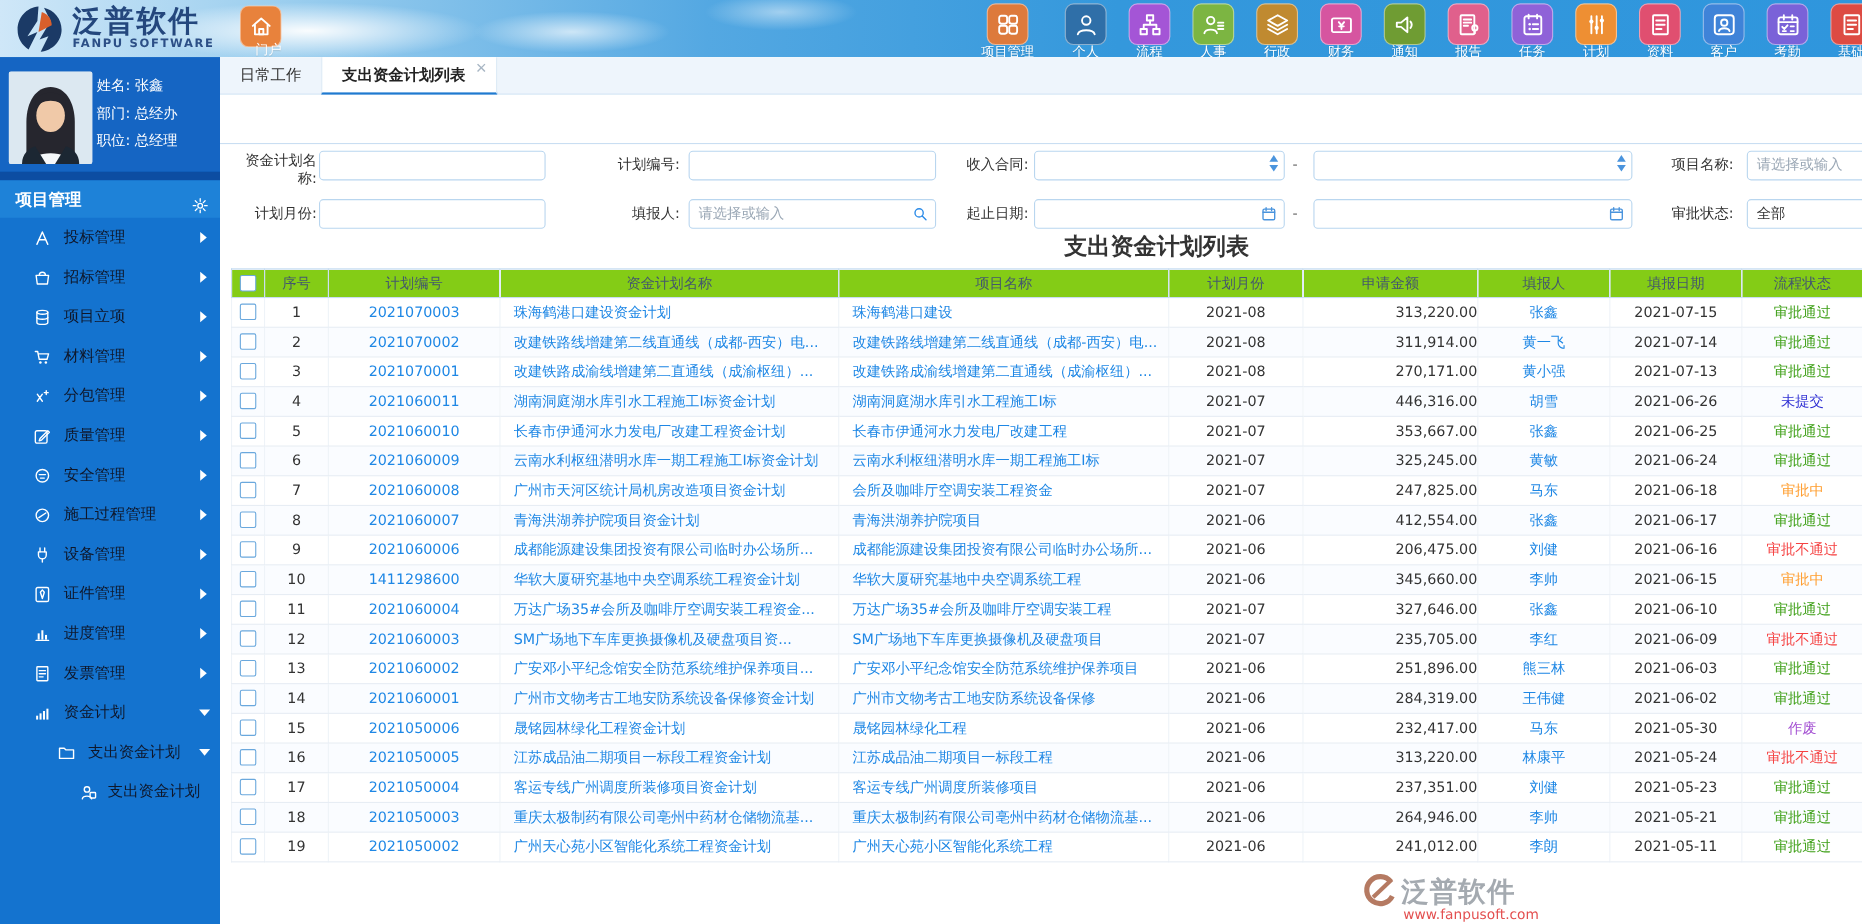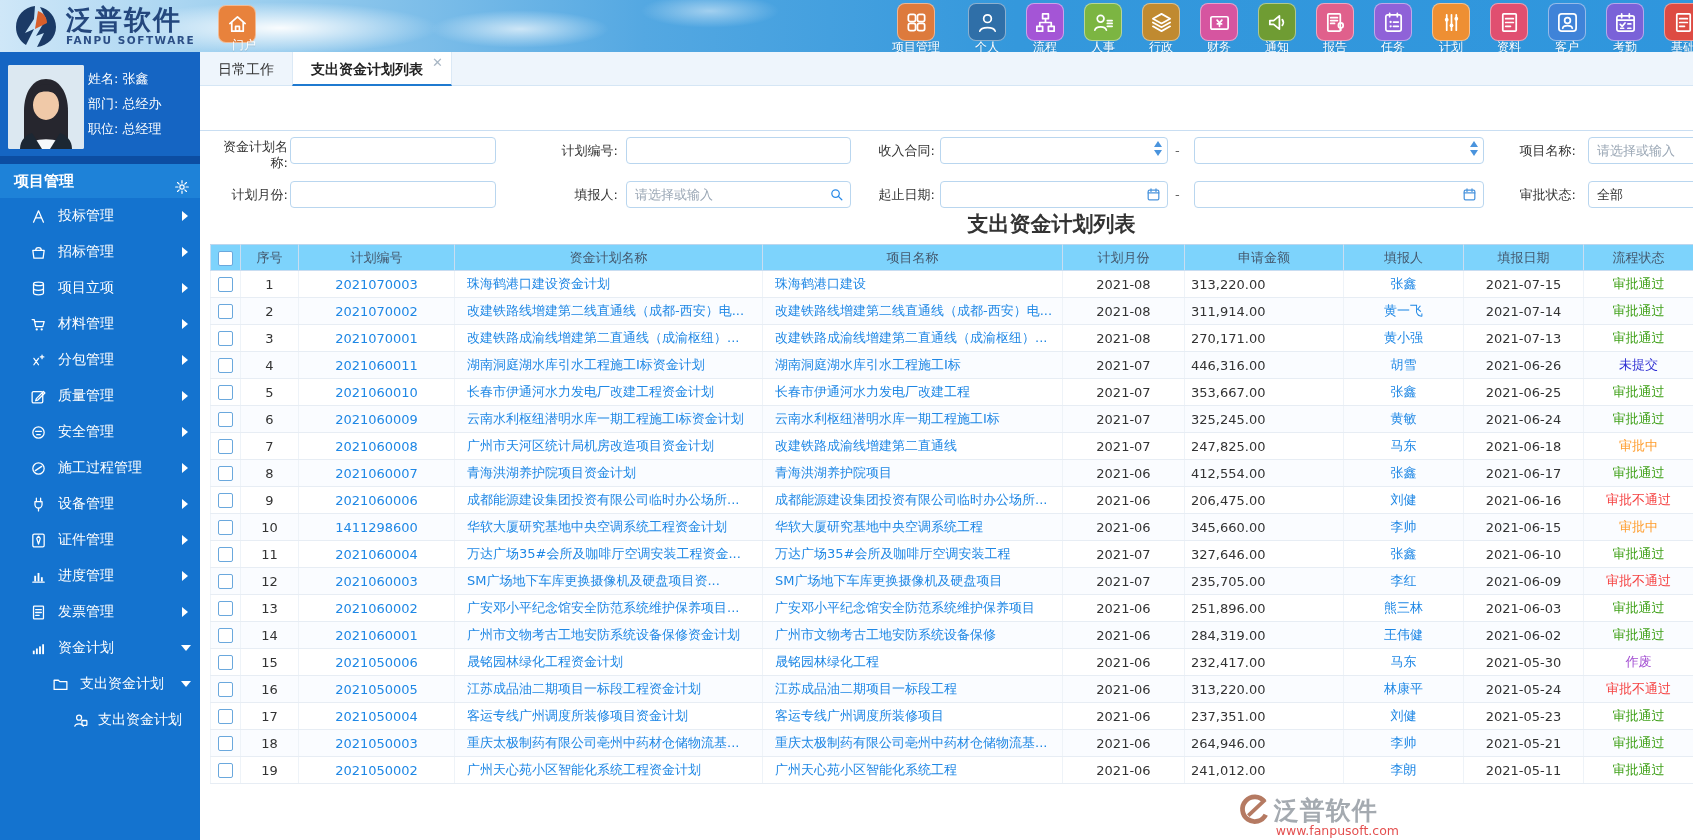--- a/index.html
+++ b/index.html
@@ -29,21 +29,21 @@
   .sidebar { position:absolute; left:0; top:52px; width:200px; height:788px; background:#1473cf; }
   .user-panel { position:absolute; left:0; top:0; width:200px; height:104px; background:#1565c3; }
   .avatar { position:absolute; left:8px; top:13px; width:76px; height:84px; border-radius:2px; overflow:hidden; background:#dfe9f2; }
   .user-lines { position:absolute; left:88px; top:14px; color:#fff; font-size:13px; line-height:25px; white-space:nowrap; }
   .side-sep { position:absolute; left:0; top:104px; width:200px; height:8px; background:#0c4da2; }
   .section-head { position:absolute; left:0; top:112px; width:200px; height:34px; background:#1e82d8; color:#fff;
     font-size:15px; font-weight:bold; line-height:34px; padding-left:14px; }
   .gear { position:absolute; right:10px; top:9px; width:16px; height:16px; cursor:pointer; }
   .gear svg { width:16px; height:16px; }
   .nav { position:absolute; left:0; top:146px; width:200px; }
-  .nav-item { position:relative; height:36px; display:flex; align-items:center; color:#ffffff; font-size:14px; cursor:pointer; }
+  .nav-item { position:relative; height:36px; display:flex; align-items:center; color:#0f172a; font-size:14px; cursor:pointer; }
   .nav-item .nicon { position:absolute; width:17px; height:17px; }
   .nav-item .nicon svg { width:17px; height:17px; }
   .nav-item.lv1 .nicon { left:30px; } .nav-item.lv1 .nlabel { margin-left:58px; }
   .nav-item.lv2 .nicon { left:52px; } .nav-item.lv2 .nlabel { margin-left:80px; }
   .nav-item.lv3 .nicon { left:72px; } .nav-item.lv3 .nlabel { margin-left:98px; }
   .arrow-right { position:absolute; right:12px; top:13px; width:0; height:0; border-left:6px solid #fff; border-top:5px solid transparent; border-bottom:5px solid transparent; }
   .arrow-down { position:absolute; right:9px; top:15px; width:0; height:0; border-top:6px solid #fff; border-left:5px solid transparent; border-right:5px solid transparent; }
 
   
   .side-scroll { position:absolute; left:200px; top:198px; width:10px; height:642px; background:#f0f1f2; }
@@ -73,26 +73,26 @@
   .sp-up { width:0; height:0; border-bottom:6px solid #4a94dd; border-left:4.5px solid transparent; border-right:4.5px solid transparent; }
   .sp-dn { width:0; height:0; border-top:6px solid #4a94dd; border-left:4.5px solid transparent; border-right:4.5px solid transparent; }
   .in-icon { position:absolute; right:7px; top:6px; width:15px; height:15px; }
   .in-icon svg { width:15px; height:15px; }
   .dash { position:absolute; font-size:13px; color:#666; }
   .f-select { line-height:25px; }
 
   .list-title { position:absolute; left:0; top:158px; width:1493px; text-align:center; font-size:21px; font-weight:bold; color:#333; transform:translateX(105px); }
 
   table.grid { position:absolute; left:10px; top:192px; width:1483px; border-collapse:collapse; table-layout:fixed; }
-  .grid th { height:26px; background:#7dd3fc; border:1px solid #c9ddf1; border-top:1px solid #bcd6ee; font-size:13px; font-weight:normal; color:#44586d; text-align:center; overflow:hidden; white-space:nowrap; }
+  .grid th { height:26px; background:#84cc16; border:1px solid #c9ddf1; border-top:1px solid #bcd6ee; font-size:13px; font-weight:normal; color:#44586d; text-align:center; overflow:hidden; white-space:nowrap; }
   .grid td { height:27px; border-bottom:1px solid #e7edf4; border-right:1px solid #eef3f8; font-size:13px; color:#333; text-align:center; overflow:hidden; white-space:nowrap; padding:0 6px; }
   .grid td:first-child { border-left:1px solid #eef3f8; }
   .grid tr:nth-child(even) td { background:#fafcff; }
   .grid td.al { text-align:left; padding-left:12px; }
-  .grid td.ar { text-align:left; padding-right:32px; }
+  .grid td.ar { text-align:right; padding-right:0; }
   .lnk { color:#1e87e5; cursor:pointer; }
   .cb { display:inline-block; width:15px; height:15px; border:1px solid #6aa8dd; border-radius:2px; background:#fff; vertical-align:middle; cursor:pointer; }
 
   .watermark { position:absolute; right:6px; bottom:2px; opacity:.9; text-align:left; }
   .wm-row { display:flex; align-items:center; gap:4px; }
   .wm-mark { width:34px; height:34px; }
   .wm-text { font-size:25px; font-weight:bold; color:#9ba1a8; letter-spacing:1px; }
   .wm-url { font-size:12.5px; color:#e03c3c; margin-left:40px; margin-top:-4px; }
 </style>
 </head>
@@ -597,21 +597,21 @@
        <td class="ar">325,245.00</td>
        <td><span class="lnk">黄敏</span></td>
        <td>2021-06-24</td>
        <td><span style="color:#3fa018">审批通过</span></td>
      </tr>
           <tr>
        <td><span class="cb"></span></td>
        <td>7</td>
        <td><span class="lnk">2021060008</span></td>
        <td class="al"><span class="lnk">广州市天河区统计局机房改造项目资金计划</span></td>
-       <td class="al"><span class="lnk">改建铁路成渝线增建第二直通线</span></td>
+       <td class="al"><span class="lnk">会所及咖啡厅空调安装工程资金</span></td>
        <td>2021-07</td>
        <td class="ar">247,825.00</td>
        <td><span class="lnk">马东</span></td>
        <td>2021-06-18</td>
        <td><span style="color:#ff9d2e">审批中</span></td>
      </tr>
           <tr>
        <td><span class="cb"></span></td>
        <td>8</td>
        <td><span class="lnk">2021060007</span></td>

